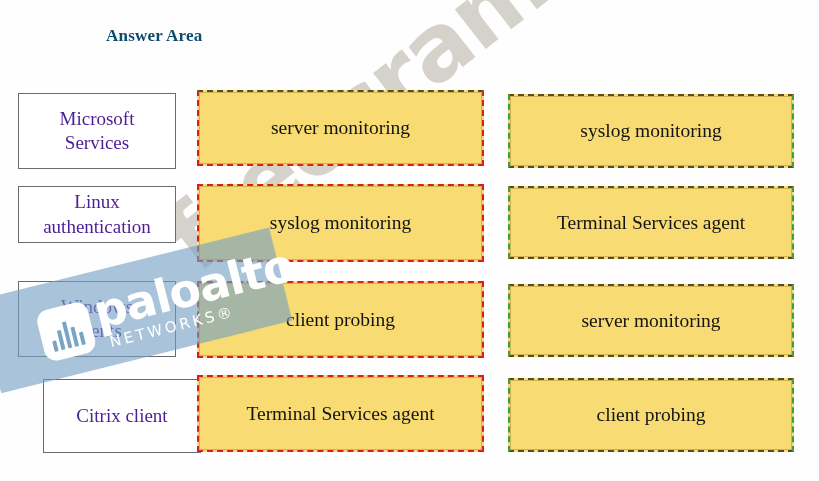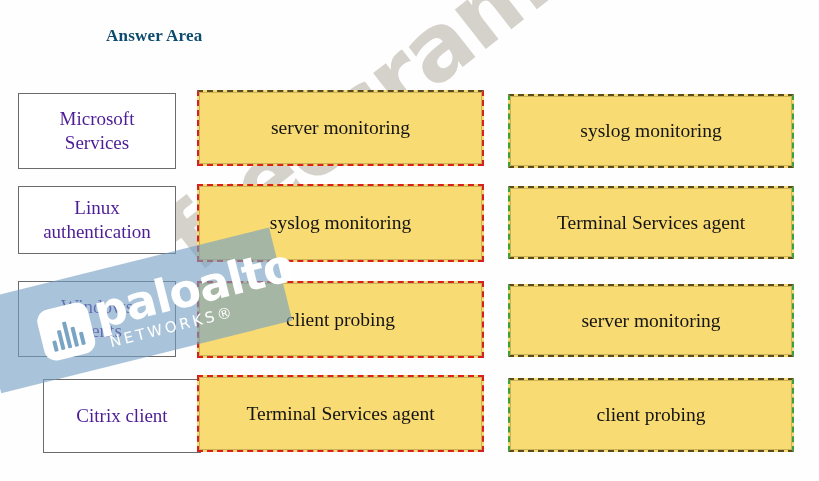--- a/index.html
+++ b/index.html
@@ -173,21 +173,21 @@
 
   <div class="wm-freecram">freecram.net</div>
 
   <div class="title">Answer Area</div>
 
   <div class="label-box" style="top:93px;height:76px;">
     <span>Microsoft</span>
     <span>Services</span>
   </div>
 
-  <div class="label-box" style="top:186px;height:68px;">
+  <div class="label-box" style="top:186px;height:57px;">
     <span>Linux</span>
     <span>authentication</span>
   </div>
 
   <div class="label-box" style="top:281px;height:76px;">
     <span>Windows</span>
     <span>clients</span>
   </div>
 
   <div class="label-box" style="top:379px;height:74px;margin-left:25px;">

